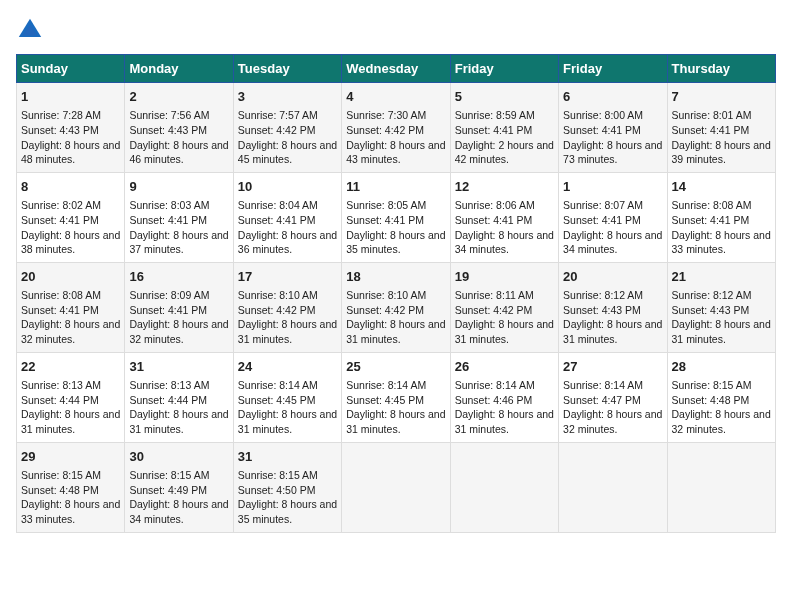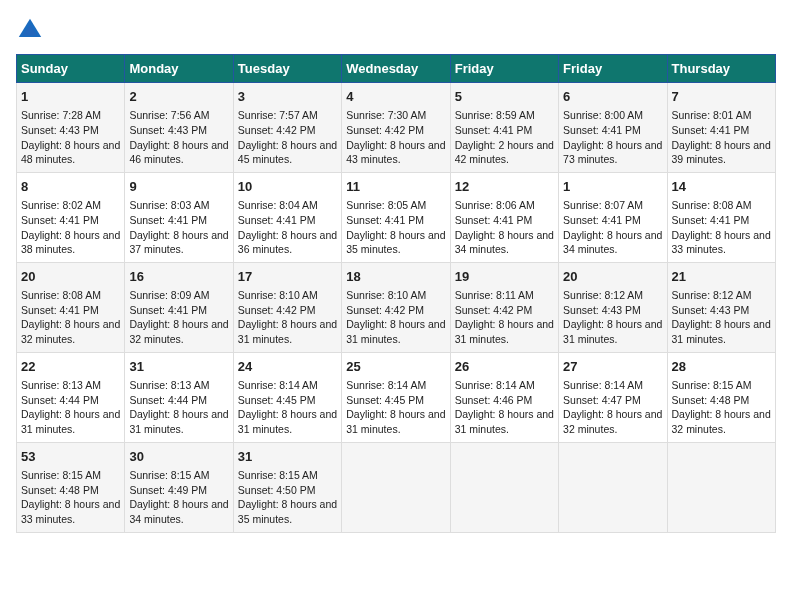--- a/index.html
+++ b/index.html
@@ -153,21 +153,21 @@
       <tr>
         <td><span class="day-num">22</span><span>Sunrise: 8:13 AM</span><br><span>Sunset: 4:44 PM</span><br><span>Daylight: 8 hours and 31 minutes.</span></td>
         <td><span class="day-num">31</span><span>Sunrise: 8:13 AM</span><br><span>Sunset: 4:44 PM</span><br><span>Daylight: 8 hours and 31 minutes.</span></td>
         <td><span class="day-num">24</span><span>Sunrise: 8:14 AM</span><br><span>Sunset: 4:45 PM</span><br><span>Daylight: 8 hours and 31 minutes.</span></td>
         <td><span class="day-num">25</span><span>Sunrise: 8:14 AM</span><br><span>Sunset: 4:45 PM</span><br><span>Daylight: 8 hours and 31 minutes.</span></td>
         <td><span class="day-num">26</span><span>Sunrise: 8:14 AM</span><br><span>Sunset: 4:46 PM</span><br><span>Daylight: 8 hours and 31 minutes.</span></td>
         <td><span class="day-num">27</span><span>Sunrise: 8:14 AM</span><br><span>Sunset: 4:47 PM</span><br><span>Daylight: 8 hours and 32 minutes.</span></td>
         <td><span class="day-num">28</span><span>Sunrise: 8:15 AM</span><br><span>Sunset: 4:48 PM</span><br><span>Daylight: 8 hours and 32 minutes.</span></td>
       </tr>
       <tr>
-        <td><span class="day-num">53</span><span>Sunrise: 8:15 AM</span><br><span>Sunset: 4:48 PM</span><br><span>Daylight: 8 hours and 33 minutes.</span></td>
+        <td><span class="day-num">29</span><span>Sunrise: 8:15 AM</span><br><span>Sunset: 4:48 PM</span><br><span>Daylight: 8 hours and 33 minutes.</span></td>
         <td><span class="day-num">30</span><span>Sunrise: 8:15 AM</span><br><span>Sunset: 4:49 PM</span><br><span>Daylight: 8 hours and 34 minutes.</span></td>
         <td><span class="day-num">31</span><span>Sunrise: 8:15 AM</span><br><span>Sunset: 4:50 PM</span><br><span>Daylight: 8 hours and 35 minutes.</span></td>
         <td class="cell-empty"></td>
         <td class="cell-empty"></td>
         <td class="cell-empty"></td>
         <td class="cell-empty"></td>
       </tr>
     </tbody>
 </table>
 

